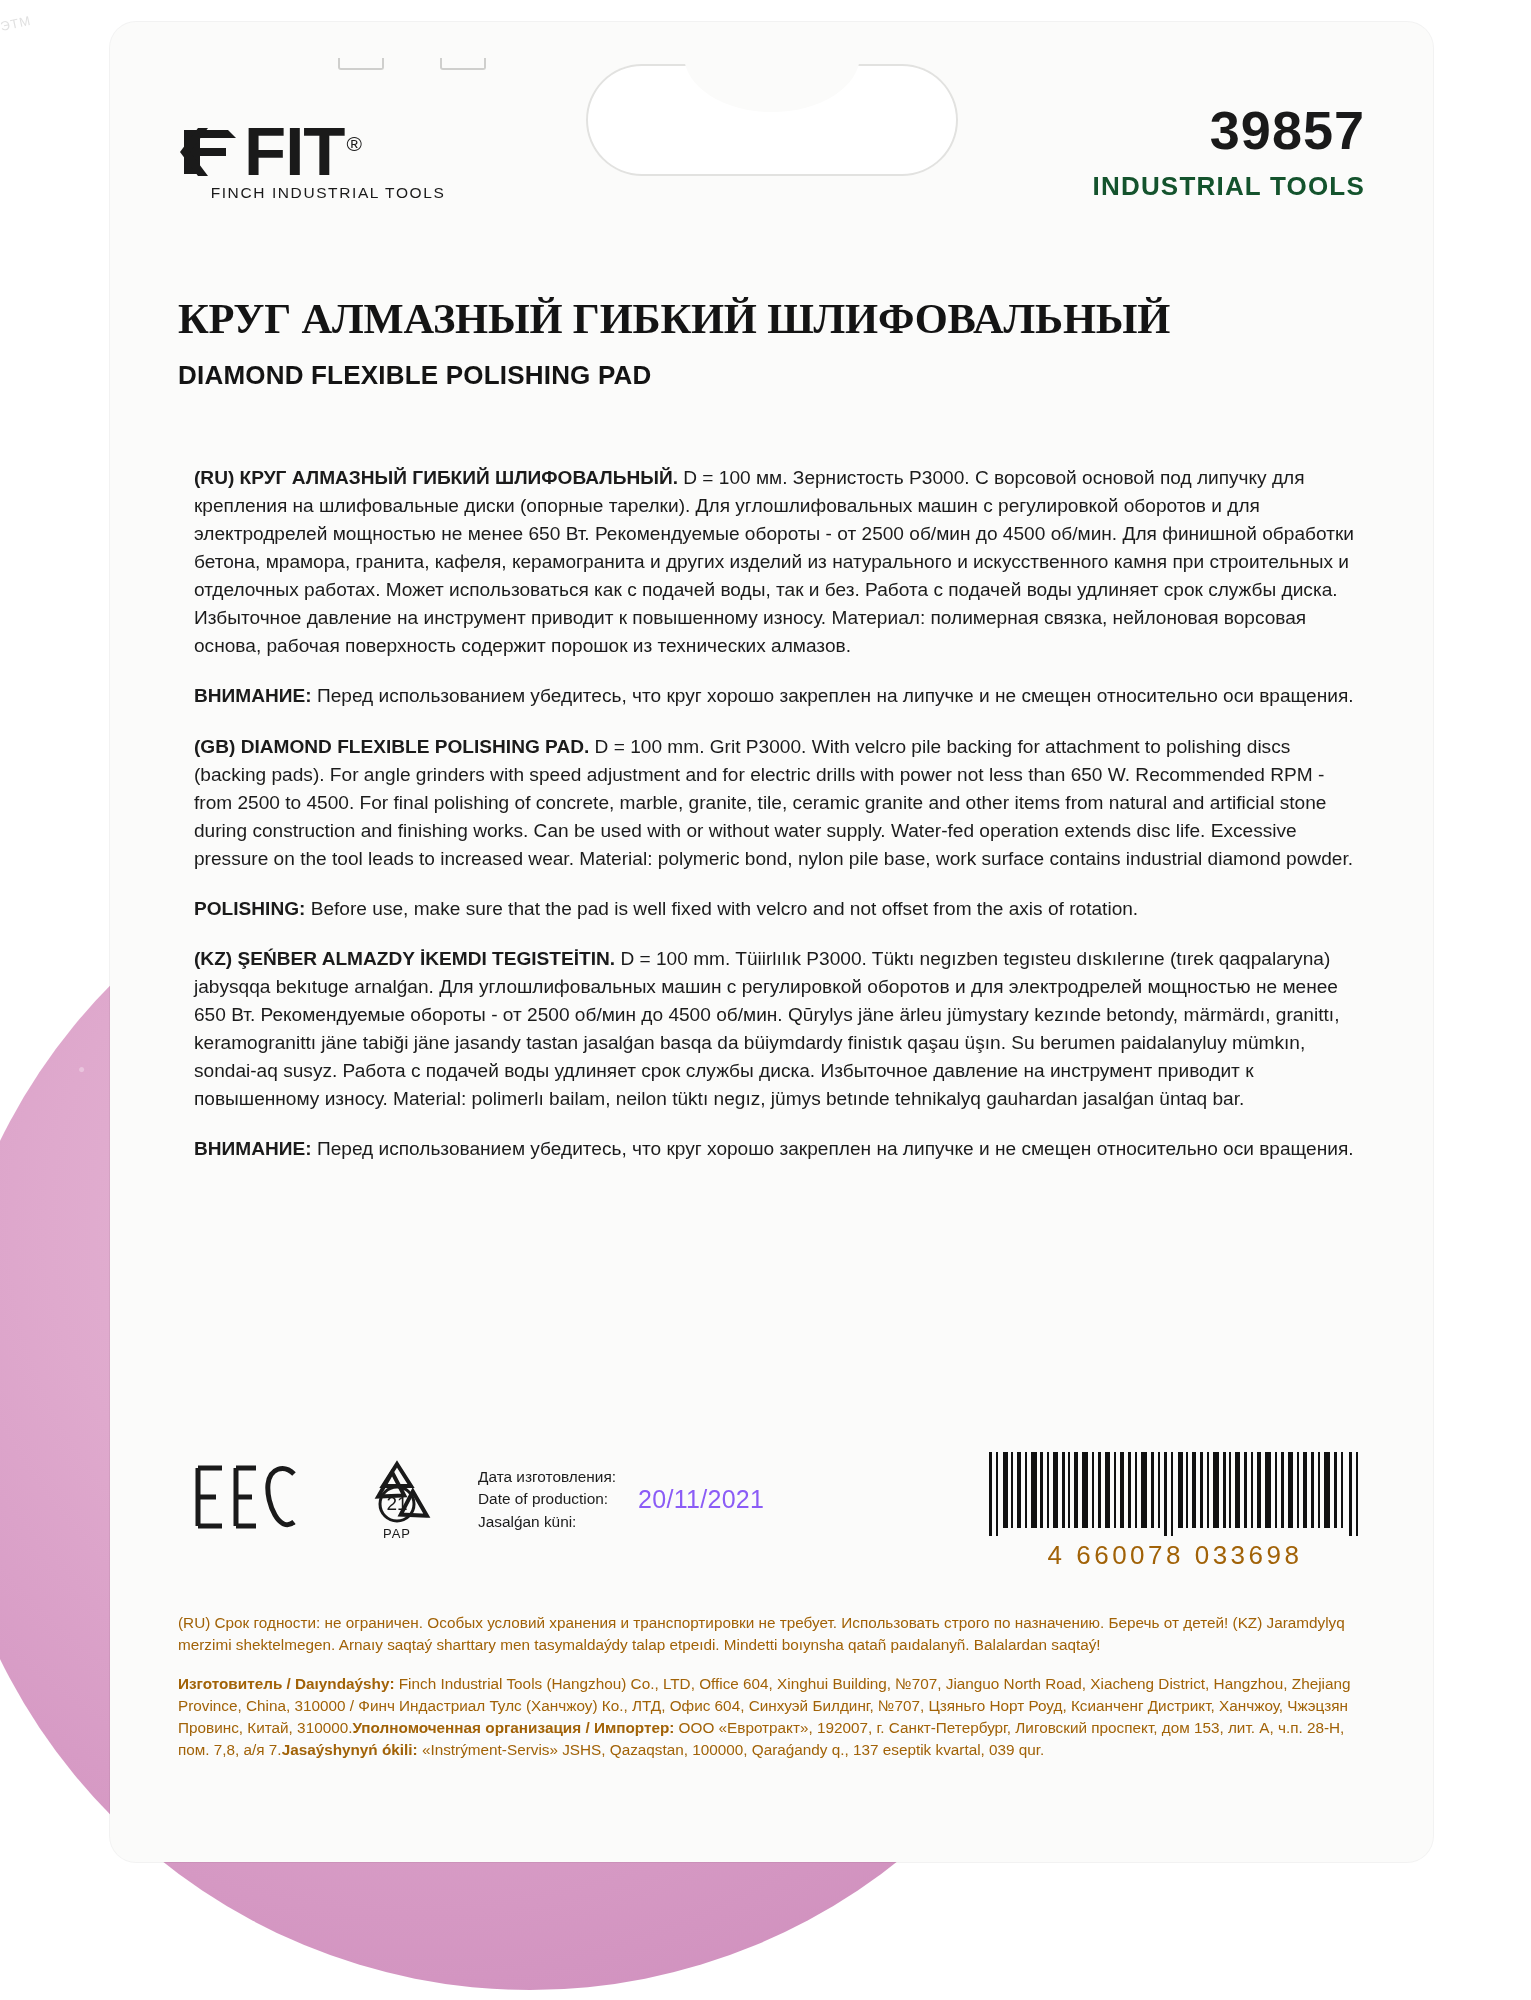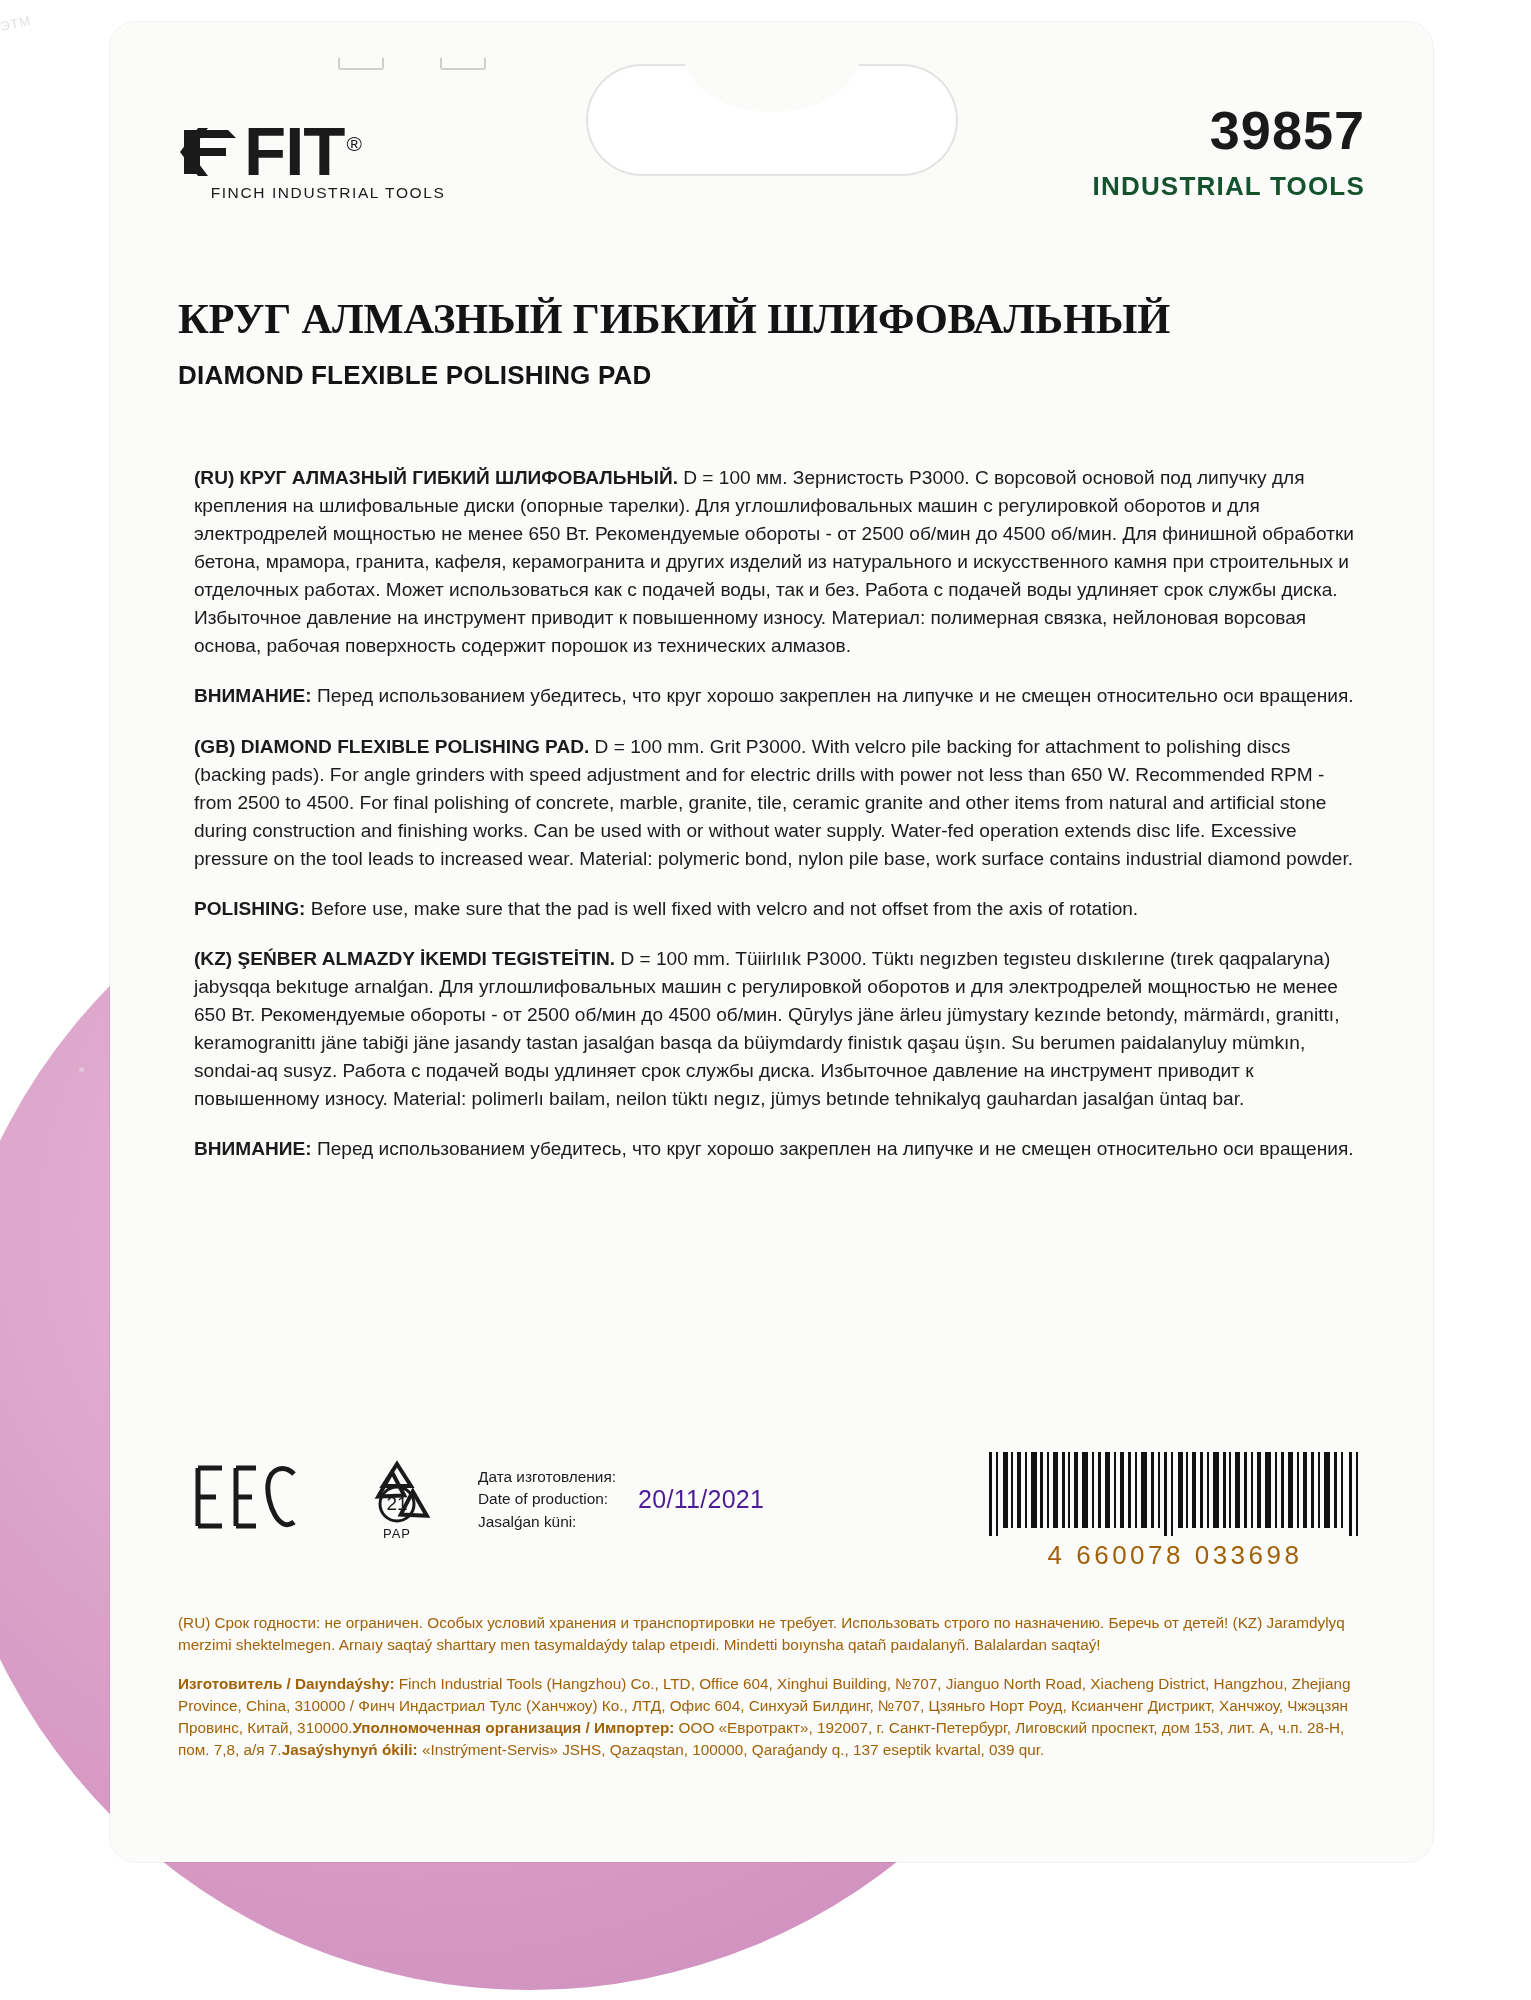--- a/index.html
+++ b/index.html
@@ -221,21 +221,21 @@
     display: flex;
     align-items: center;
   }
   #date-labels {
     font-size: 15.4px;
     line-height: 1.46;
     color: #1b1b1b;
   }
   #date-value {
     font-size: 25px;
-    color: #4c1d95;
+    color: #8b5cf6;
     margin-left: 22px;
     letter-spacing: 0.3px;
   }
   #barcode-block {
     position: absolute;
     right: 0; top: 0;
     width: 380px;
   }
   #barcode-bars {
     height: 84px;

